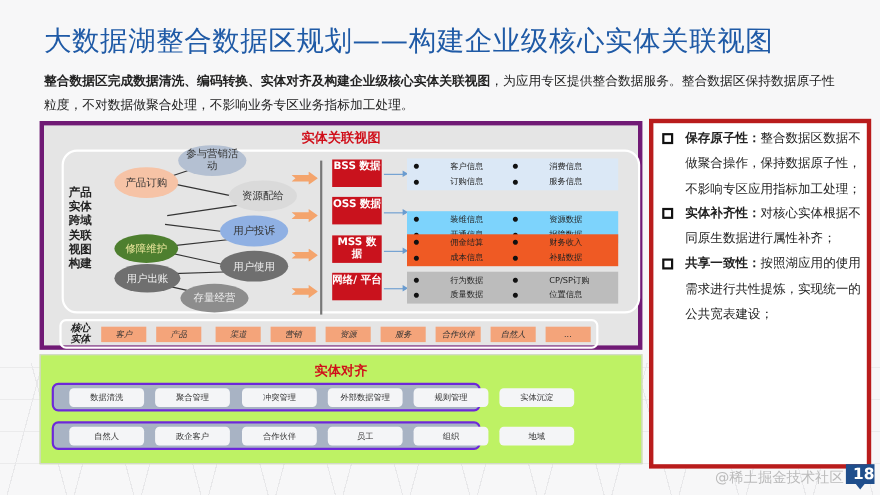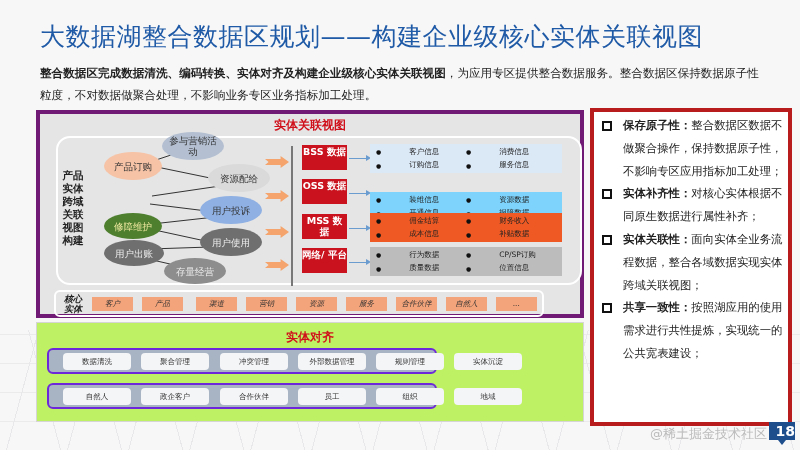--- a/index.html
+++ b/index.html
@@ -265,22 +265,18 @@
   <div class="bullet">
     <span class="box-icon"></span>
     <b>保存原子性：</b><span>整合数据区数据不做聚合操作，保持数据原子性，不影响专区应用指标加工处理；</span>
   </div>
   <div class="bullet">
     <span class="box-icon"></span>
     <b>实体补齐性：</b><span>对核心实体根据不同原生数据进行属性补齐；</span>
   </div>
   <div class="bullet">
     <span class="box-icon"></span>
-    <b>实体关联性：</b><span>面向实体全业务流程数据，整合各域数据实现实体跨域关联视图；</span>
-  </div>
-  <div class="bullet">
-    <span class="box-icon"></span>
     <b>共享一致性：</b><span>按照湖应用的使用需求进行共性提炼，实现统一的公共宽表建设；</span>
   </div>
 </div>
 
 <div class="watermark">@稀土掘金技术社区</div>
 <div class="page-badge">18</div>
 
 </body></html>

